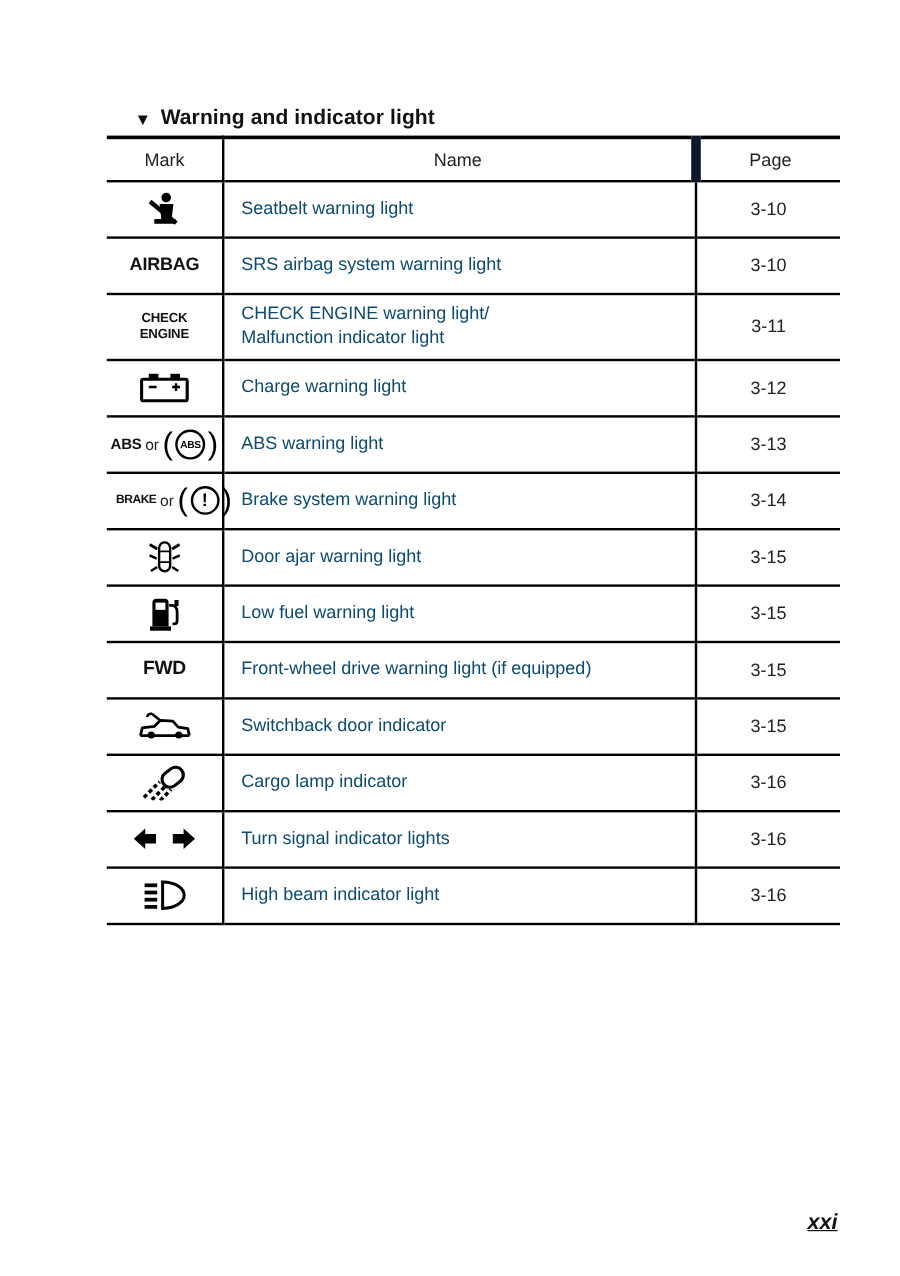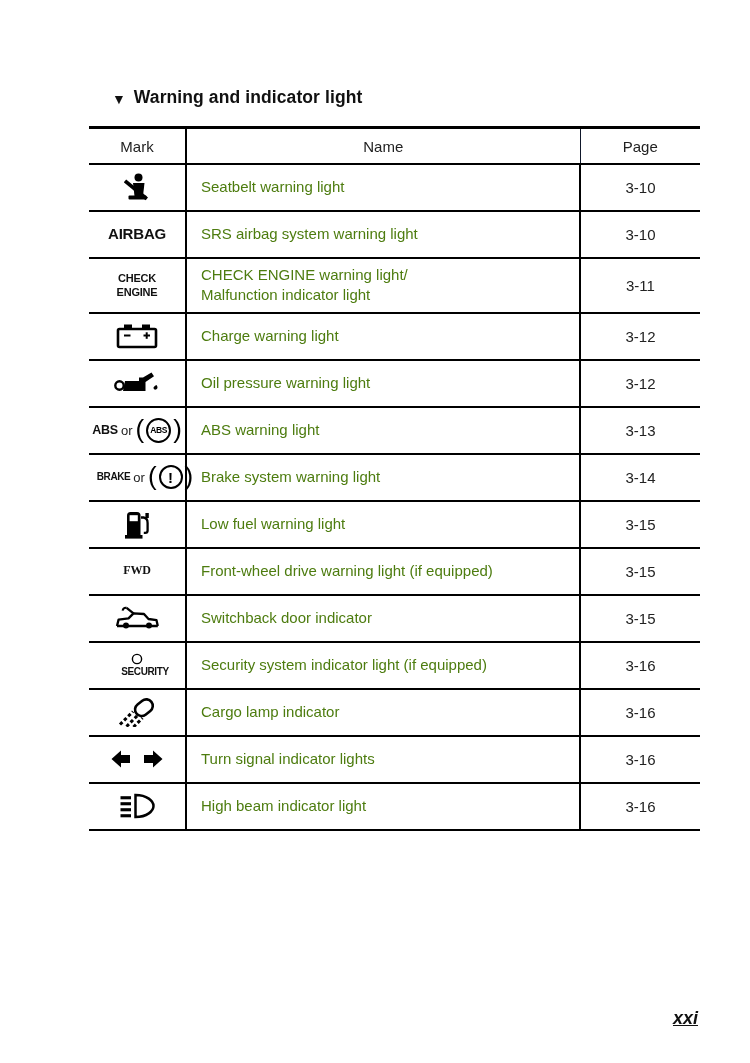--- a/index.html
+++ b/index.html
@@ -9,41 +9,41 @@
     -webkit-font-smoothing:antialiased;
   }
   .sheet { position:absolute; inset:0; background:#fff; overflow:hidden; }
 
   
   .title { position:absolute; left:112px; top:87px; display:flex; align-items:center; gap:8px; }
   .title .marker { font-size:14px; color:#111; line-height:1; transform:translateY(1px); }
   .title .txt { font-size:17.5px; font-weight:bold; color:#111; letter-spacing:0.1px; }
 
   
-  .table-wrap { position:absolute; left:89px; top:126px; width:611px; }
+  .table-wrap { position:absolute; left:89px; top:113px; width:611px; }
   table { width:611px; border-collapse:collapse; table-layout:fixed; }
   .c-mark { width:97px; } .c-name { width:394px; } .c-page { width:120px; }
   table { border-top:3px solid #000; }
   thead tr { border-bottom:2px solid #000; }
   tbody tr { border-bottom:2px solid #000; }
   th, td { padding:0; vertical-align:middle; }
   th { height:34px; font-size:15px; font-weight:400; text-align:center; color:#222; }
   td.mark-cell { border-right:2px solid #000; text-align:right;margin-top:32px; }
   th.h-mark { border-right:2px solid #000; }
   td.name-cell { border-right:2px solid #000; text-align:left; padding:6px 8px 6px 14px;
-                 font-size:15px; color:#4d7c0f; line-height:1.35; }
-  th.h-name { border-right:1px solid #0f172a; }
+                 font-size:15px; color:#0c4a6e; line-height:1.35; }
+  th.h-name { border-right:8px solid #0f172a; }
   td.page-cell { text-align:center; font-size:15px; color:#222; }
   tbody tr { height:47px; }
 
   
   .mark { display:flex; flex-direction:column; align-items:center; justify-content:center; gap:1px; }
   .mark svg { display:block; }
   .mk-line { font-weight:bold; color:#111; line-height:1.12; letter-spacing:-0.2px; }
-  .mk-xl { font-size:12px;font-family:Liberation Serif, serif; } .mk-lg { font-size:15px; } .mk-md { font-size:12.5px; }
+  .mk-xl { font-size:16px; } .mk-lg { font-size:15px; } .mk-md { font-size:12.5px; }
   .mk-sm { font-size:11px; } .mk-xs { font-size:10px; letter-spacing:-0.4px;padding-left:16px; }
   .or-pair { display:flex; flex-direction:row; align-items:center; justify-content:center; gap:2px; }
   .or-word { font-size:13px; font-weight:400; color:#222; padding:0 1px; }
   .paren { font-size:26px; font-weight:400; line-height:0.8; color:#000; transform:translateY(-1px); }
   .circle-badge { display:flex; align-items:center; justify-content:center;
                   border:2.2px solid #000; border-radius:50%; font-weight:bold; color:#000;
                   box-sizing:border-box; }
   .circle-abs { width:25px; height:25px; font-size:8.5px; letter-spacing:-0.3px; }
   .circle-excl { width:24px; height:24px; font-size:15px; }
 
@@ -121,33 +121,20 @@
                   <line x1="30.7" y1="10.3" x2="30.7" y2="16.8" stroke="#000" stroke-width="2"></line>
                 </svg>
               </div>
             </td>
             <td class="name-cell"><span>Charge warning light</span></td>
             <td class="page-cell">3-12</td>
           </tr>
           <tr>
             <td class="mark-cell">
               <div class="mark">
-                <svg width="46" height="25" viewBox="0 0 46 25">
-                  <path d="M11 10 L25 10 L25 6.5 L29 6.5 L37.5 1.5 L40 5.2 L31.5 11 L31.5 20 L9 20 Z" fill="#000"></path>
-                  <circle cx="5.5" cy="14.5" r="4.2" fill="none" stroke="#000" stroke-width="2.4"></circle>
-                  <path d="M42.5 14 q2 2.8 0 4.3 q-2.2 1.2 -3 -1 q-0.4 -1.6 3 -3.3 z" fill="#000"></path>
-                </svg>
-              </div>
-            </td>
-            <td class="name-cell"><span>Oil pressure warning light</span></td>
-            <td class="page-cell">3-12</td>
-          </tr>
-          <tr>
-            <td class="mark-cell">
-              <div class="mark">
                 <div class="or-pair">
                   <span class="mk-line mk-md">ABS</span>
                   <span class="or-word">or</span>
                   <span class="paren">(</span>
                   <span class="circle-badge circle-abs">ABS</span>
                   <span class="paren">)</span>
                 </div>
               </div>
             </td>
             <td class="name-cell"><span>ABS warning light</span></td>
@@ -164,20 +151,39 @@
                   <span class="paren">)</span>
                 </div>
               </div>
             </td>
             <td class="name-cell"><span>Brake system warning light</span></td>
             <td class="page-cell">3-14</td>
           </tr>
           <tr>
             <td class="mark-cell">
               <div class="mark">
+                <svg width="34" height="30" viewBox="0 0 34 30">
+                  <rect x="12.6" y="3" width="9.2" height="24" rx="4.6" fill="none" stroke="#000" stroke-width="2"></rect>
+                  <line x1="13.5" y1="10.5" x2="21" y2="10.5" stroke="#000" stroke-width="1.4"></line>
+                  <line x1="13.5" y1="19.5" x2="21" y2="19.5" stroke="#000" stroke-width="1.4"></line>
+                  <line x1="11" y1="8.5" x2="4.8" y2="4.8" stroke="#000" stroke-width="2.4"></line>
+                  <line x1="23.4" y1="8.5" x2="29.6" y2="4.8" stroke="#000" stroke-width="2.4"></line>
+                  <line x1="10.6" y1="16.5" x2="4.6" y2="13.8" stroke="#000" stroke-width="2"></line>
+                  <line x1="23.8" y1="16.5" x2="29.8" y2="13.8" stroke="#000" stroke-width="2"></line>
+                  <line x1="11" y1="23.5" x2="5.8" y2="26.8" stroke="#000" stroke-width="2"></line>
+                  <line x1="23.4" y1="23.5" x2="28.6" y2="26.8" stroke="#000" stroke-width="2"></line>
+                </svg>
+              </div>
+            </td>
+            <td class="name-cell"><span>Door ajar warning light</span></td>
+            <td class="page-cell">3-15</td>
+          </tr>
+          <tr>
+            <td class="mark-cell">
+              <div class="mark">
                 <svg width="25" height="30" viewBox="0 0 25 30">
                   <path d="M2 6.5 q0 -3.5 3.5 -3.5 h6.5 q3.5 0 3.5 3.5 V26 H2 Z" fill="#000"></path>
                   <rect x="4.6" y="6.2" width="8.2" height="6" fill="#fff"></rect>
                   <rect x="0" y="26" width="17.5" height="3.6" fill="#000"></rect>
                   <path d="M16 8.5 h2.6 q4 0.6 4 5.5 v7.5 q0 2.4 -2.4 2.4 h-1.4" fill="none" stroke="#000" stroke-width="2.3"></path>
                   <rect x="20.4" y="4" width="3.4" height="5" fill="#000"></rect>
                 </svg>
               </div>
             </td>
             <td class="name-cell"><span>Low fuel warning light</span></td>
@@ -200,34 +206,20 @@
                   <line x1="4" y1="21" x2="44.8" y2="21" stroke="#000" stroke-width="2.3"></line>
                   <circle cx="13" cy="20.5" r="3" fill="#000"></circle>
                   <circle cx="36" cy="20.5" r="3" fill="#000"></circle>
                   <line x1="20.8" y1="8.6" x2="13.6" y2="2.8" stroke="#000" stroke-width="2.3"></line>
                   <path d="M13.6 2.8 q-3.4 -0.4 -4 2.8" fill="none" stroke="#000" stroke-width="2"></path>
                 </svg>
               </div>
             </td>
             <td class="name-cell"><span>Switchback door indicator</span></td>
             <td class="page-cell">3-15</td>
-          </tr>
-          <tr>
-            <td class="mark-cell">
-              <div class="mark">
-                <div>
-                  <svg width="12" height="12" viewBox="0 0 12 12">
-                    <circle cx="6" cy="6" r="4.6" fill="none" stroke="#000" stroke-width="1.4"></circle>
-                  </svg>
-                </div>
-                <div class="mk-line mk-xs">SECURITY</div>
-              </div>
-            </td>
-            <td class="name-cell"><span>Security system indicator light (if equipped)</span></td>
-            <td class="page-cell">3-16</td>
           </tr>
           <tr>
             <td class="mark-cell">
               <div class="mark">
                 <svg width="40" height="30" viewBox="0 0 40 30">
                   <g transform="rotate(-38 27 10)">
                     <rect x="17" y="4" width="19" height="13" rx="6.5" fill="none" stroke="#000" stroke-width="2.6"></rect>
                   </g>
                   <line x1="3" y1="27.5" x2="16" y2="14.5" stroke="#000" stroke-width="3" stroke-dasharray="3.4 2.4"></line>
                   <line x1="9.5" y1="29.5" x2="21" y2="18" stroke="#000" stroke-width="3" stroke-dasharray="3.4 2.4"></line>

